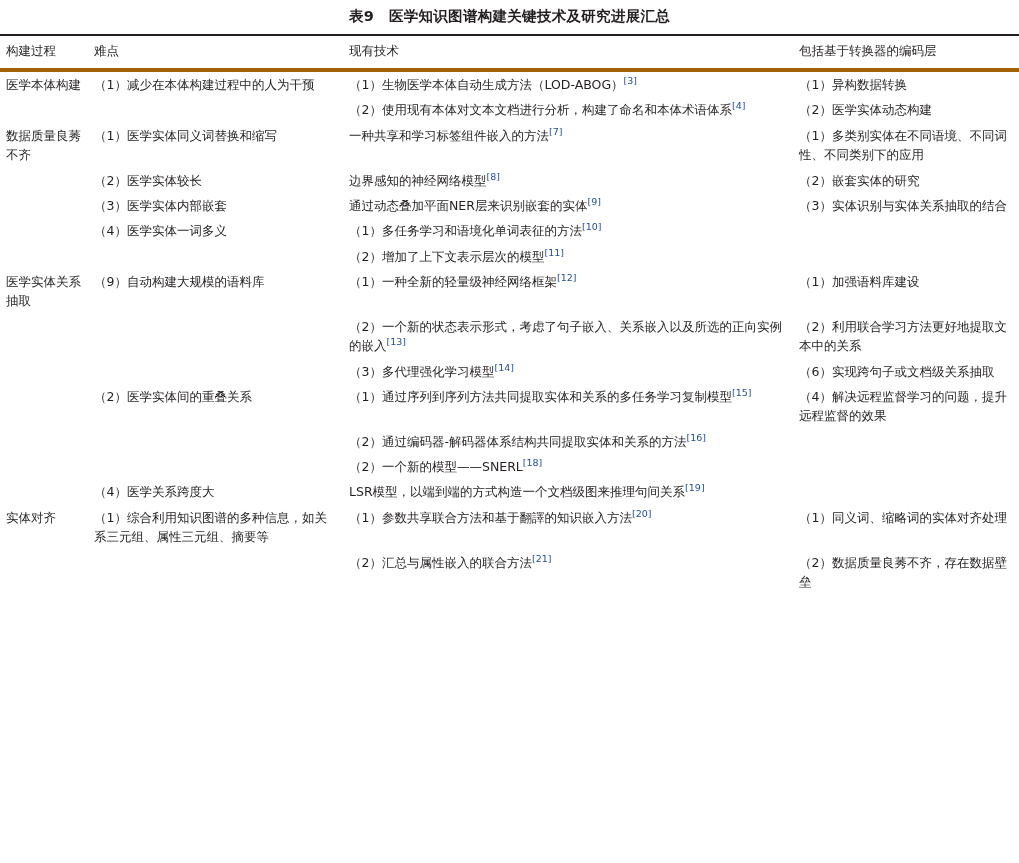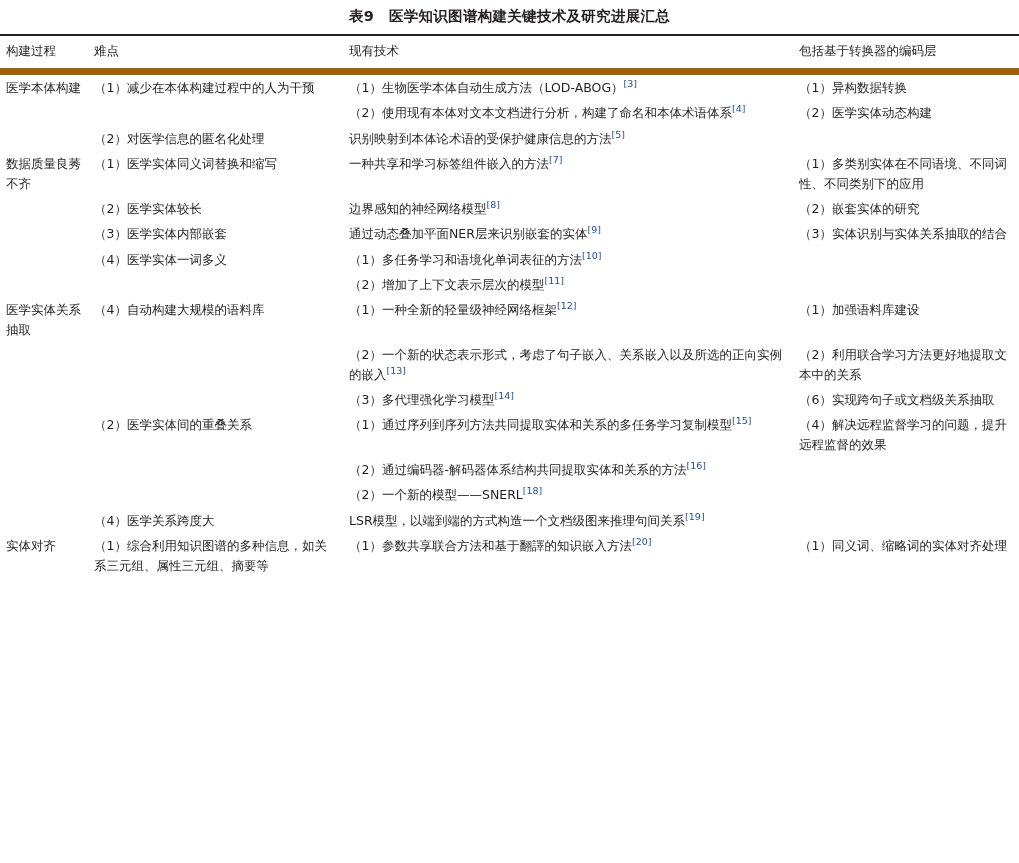--- a/index.html
+++ b/index.html
@@ -47,21 +47,21 @@
     vertical-align: top;
     text-align: left;
     padding: 3px 6px 3px 6px;
     line-height: 1.55;
   }
   col.c0 { width: 88px; }
   col.c1 { width: 255px; }
   col.c2 { width: 450px; }
   col.c3 { width: 226px; }
 
-  .hdr-row th { border-bottom: 7px solid #a16207; }
+  .hdr-row th { border-bottom: 4px solid #a16207; }
   .cell-proc {
     white-space: normal;
     word-break: break-all;
     line-height: 1.5;
   }
   sup {
     font-size: 9.5px;
     vertical-align: super;
     line-height: 0;
     color: #1f4e9c;
@@ -98,26 +98,20 @@
           <td>（1）减少在本体构建过程中的人为干预</td>
           <td><span>（1）生物医学本体自动生成方法（LOD-ABOG）</span><sup>[3]</sup></td>
           <td><span>（1）异构数据转换</span></td>
         </tr>
         <tr>
           <td class="cell-proc"></td>
           <td></td>
           <td><span>（2）使用现有本体对文本文档进行分析，构建了命名和本体术语体系</span><sup>[4]</sup></td>
           <td><span>（2）医学实体动态构建</span></td>
         </tr>
-        <tr>
-          <td class="cell-proc"></td>
-          <td>（2）对医学信息的匿名化处理</td>
-          <td><span>识别映射到本体论术语的受保护健康信息的方法</span><sup>[5]</sup></td>
-          <td><span></span></td>
-        </tr>
         <tr class="row-pad">
           <td class="cell-proc" style="width: 76px;">数据质量良莠不齐</td>
           <td>（1）医学实体同义词替换和缩写</td>
           <td><span>一种共享和学习标签组件嵌入的方法</span><sup>[7]</sup></td>
           <td><span>（1）多类别实体在不同语境、不同词性、不同类别下的应用</span></td>
         </tr>
         <tr>
           <td class="cell-proc"></td>
           <td>（2）医学实体较长</td>
           <td><span>边界感知的神经网络模型</span><sup>[8]</sup></td>
@@ -136,21 +130,21 @@
           <td><span></span></td>
         </tr>
         <tr>
           <td class="cell-proc"></td>
           <td></td>
           <td><span>（2）增加了上下文表示层次的模型</span><sup>[11]</sup></td>
           <td><span></span></td>
         </tr>
         <tr class="row-pad">
           <td class="cell-proc" style="width: 76px;">医学实体关系抽取</td>
-          <td>（4）自动构建大规模的语料库</td>
+          <td>（9）自动构建大规模的语料库</td>
           <td><span>（1）一种全新的轻量级神经网络框架</span><sup>[12]</sup></td>
           <td><span>（1）加强语料库建设</span></td>
         </tr>
         <tr>
           <td class="cell-proc"></td>
           <td></td>
           <td><span>（2）一个新的状态表示形式，考虑了句子嵌入、关系嵌入以及所选的正向实例的嵌入</span><sup>[13]</sup></td>
           <td><span>（2）利用联合学习方法更好地提取文本中的关系</span></td>
         </tr>
         <tr>
@@ -182,16 +176,22 @@
           <td>（4）医学关系跨度大</td>
           <td><span>LSR模型，以端到端的方式构造一个文档级图来推理句间关系</span><sup>[19]</sup></td>
           <td><span></span></td>
         </tr>
         <tr class="row-pad">
           <td class="cell-proc" style="width: 76px;">实体对齐</td>
           <td>（1）综合利用知识图谱的多种信息，如关系三元组、属性三元组、摘要等</td>
           <td><span>（1）参数共享联合方法和基于翻譯的知识嵌入方法</span><sup>[20]</sup></td>
           <td><span>（1）同义词、缩略词的实体对齐处理</span></td>
         </tr>
+        <tr>
+          <td class="cell-proc"></td>
+          <td></td>
+          <td><span>（2）汇总与属性嵌入的联合方法</span><sup>[21]</sup></td>
+          <td><span>（2）数据质量良莠不齐，存在数据壁垒</span></td>
+        </tr>
       </tbody>
   </table>
 
 </div>
 
 </body></html>

